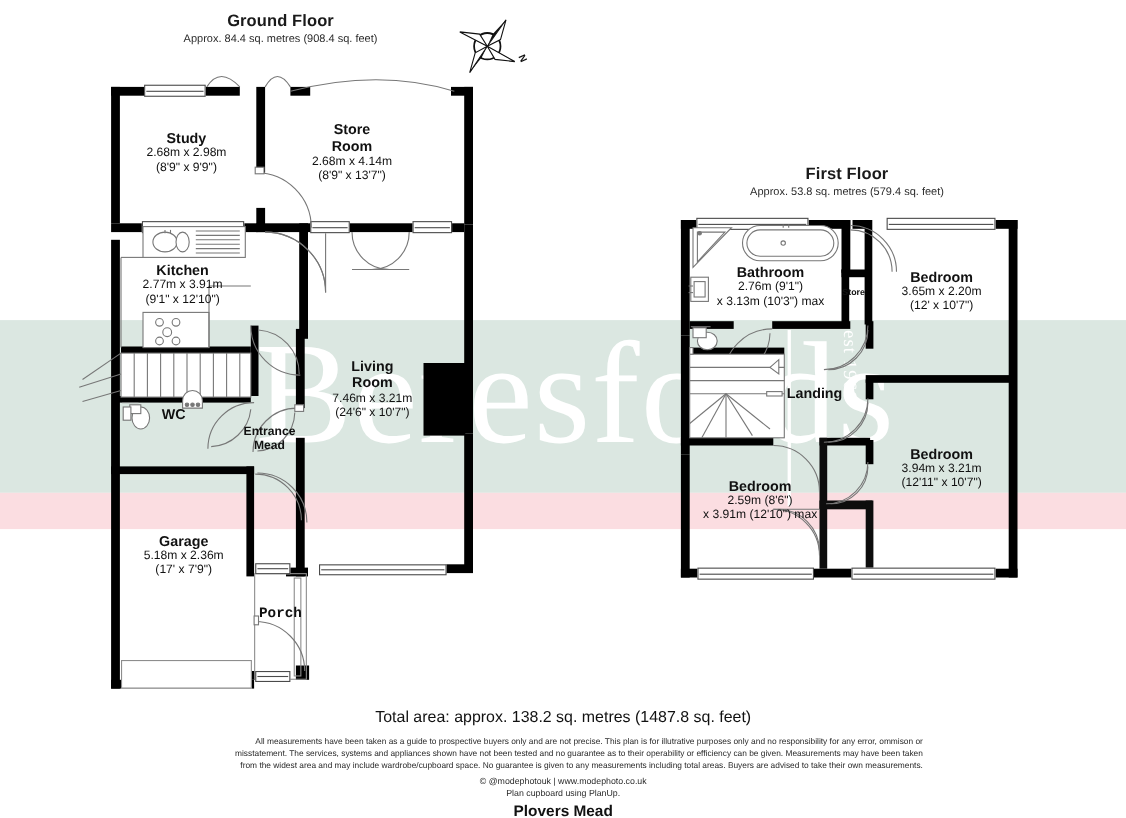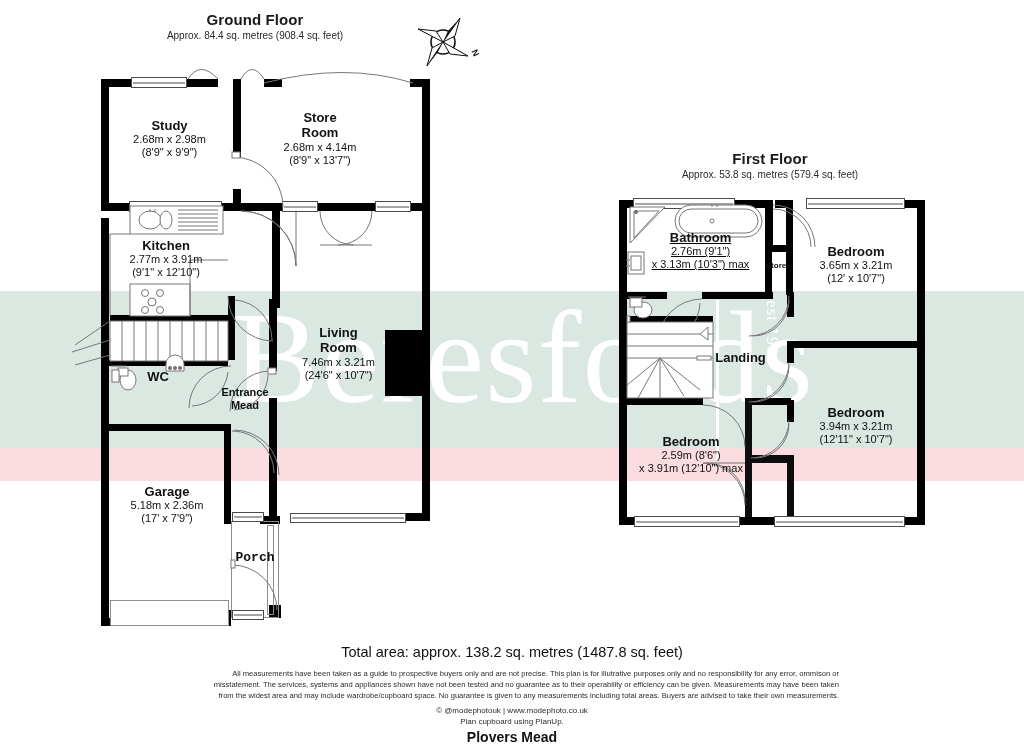--- a/index.html
+++ b/index.html
@@ -479,33 +479,33 @@
         <line x1="660" y1="358" x2="684" y2="396"></line>
         <line x1="660" y1="358" x2="700" y2="390"></line>
       </g>
       <path d="M700 334 L708 327 L708 340 Z" fill="#fff" stroke="#777"></path>
       <rect x="697" y="356" width="14" height="4" fill="#fff" stroke="#777"></rect>
 
       <rect x="627" y="316" width="3" height="6" fill="#fff" stroke="#777"></rect>
     </g>
   </svg>
 
-  <div class="room-label" style="left:628px; top:230px; width:145px;text-decoration:underline;">
+  <div class="room-label" style="left:628px; top:240px; width:145px;">
     <span class="rname">Bathroom</span>
     <span class="rdim">2.76m (9'1")</span>
     <span class="rdim">x 3.13m (10'3") max</span>
   </div>
 
   <div class="room-label tiny" style="left:757px; top:261px; width:38px;">
     <span class="rname">Store</span>
   </div>
 
   <div class="room-label" style="left:796px; top:244px; width:120px;">
     <span class="rname">Bedroom</span>
-    <span class="rdim">3.65m x 3.21m</span>
+    <span class="rdim">3.65m x 2.20m</span>
     <span class="rdim">(12' x 10'7")</span>
   </div>
 
   <div class="room-label" style="left:703px; top:350px; width:75px;">
     <span class="rname">Landing</span>
   </div>
 
   <div class="room-label" style="left:796px; top:405px; width:120px;">
     <span class="rname">Bedroom</span>
     <span class="rdim">3.94m x 3.21m</span>

